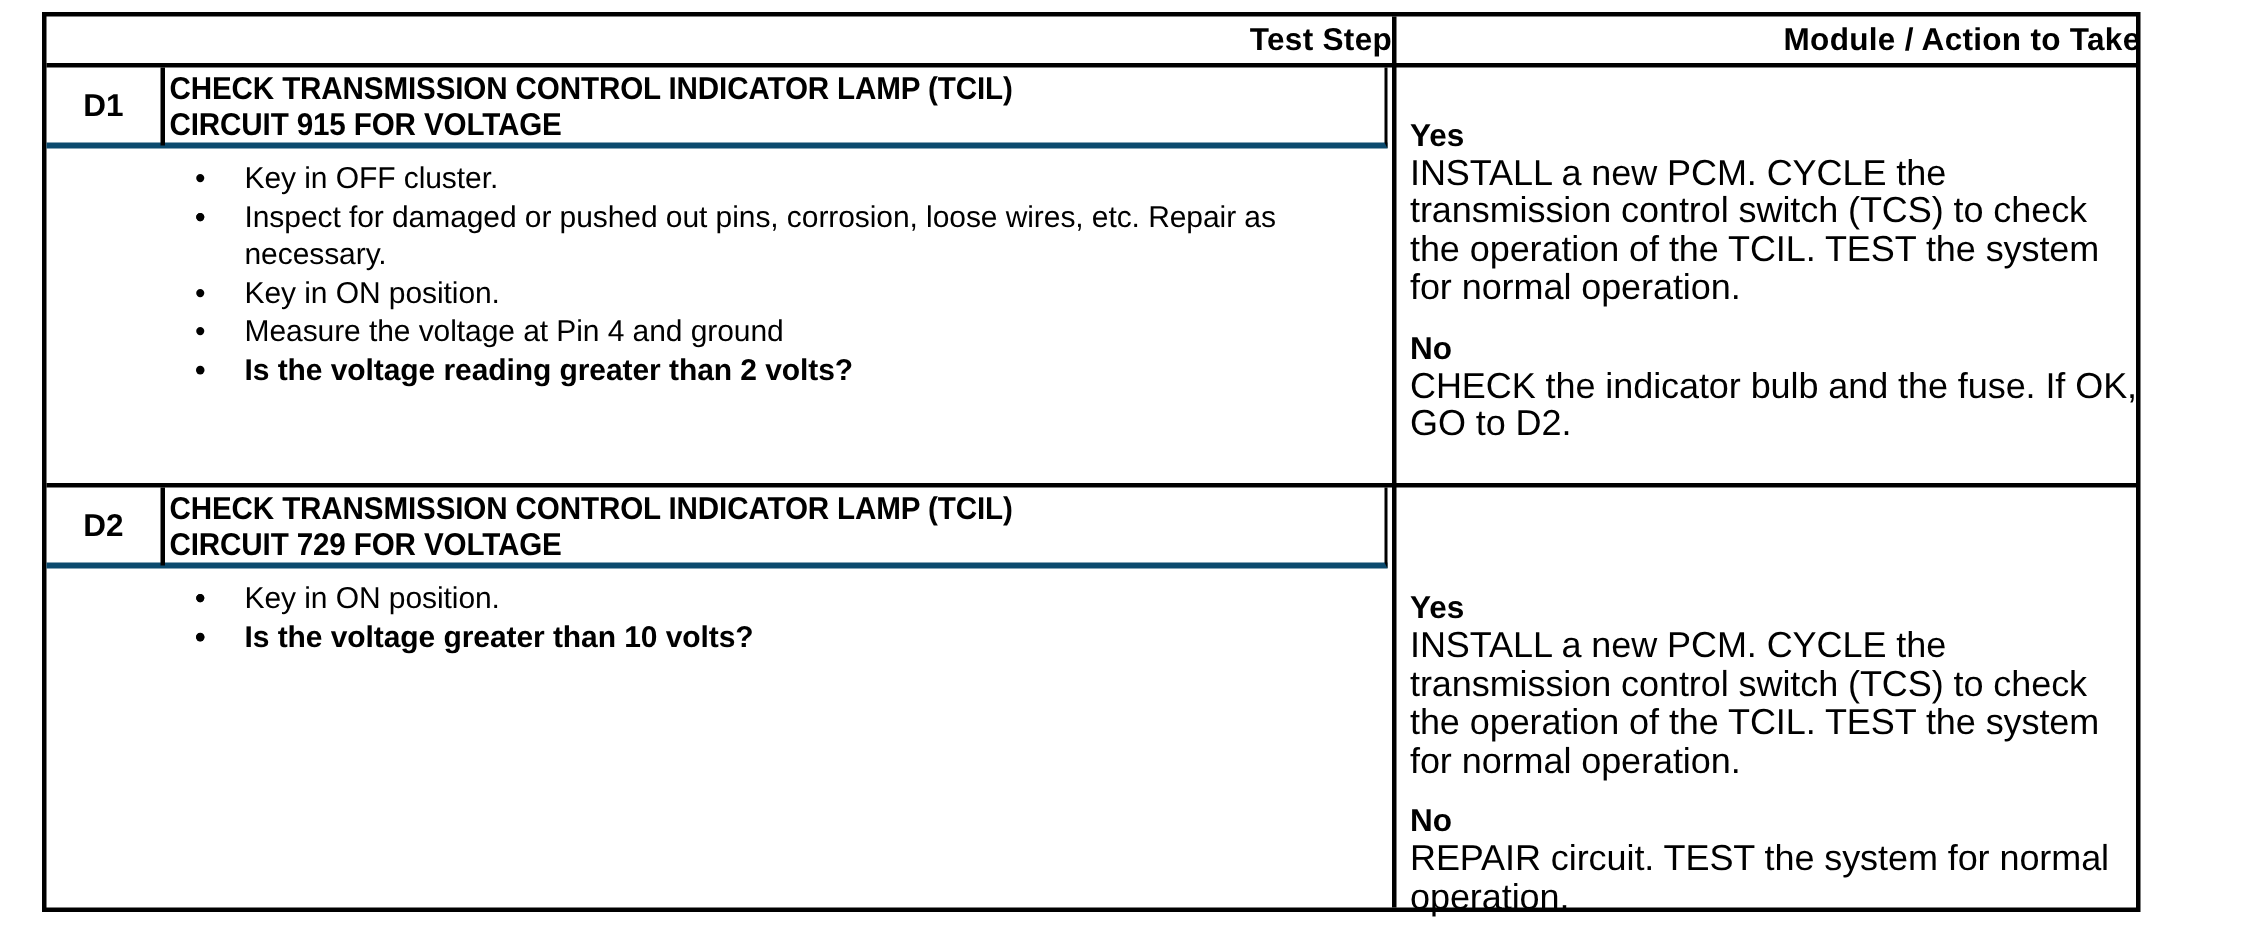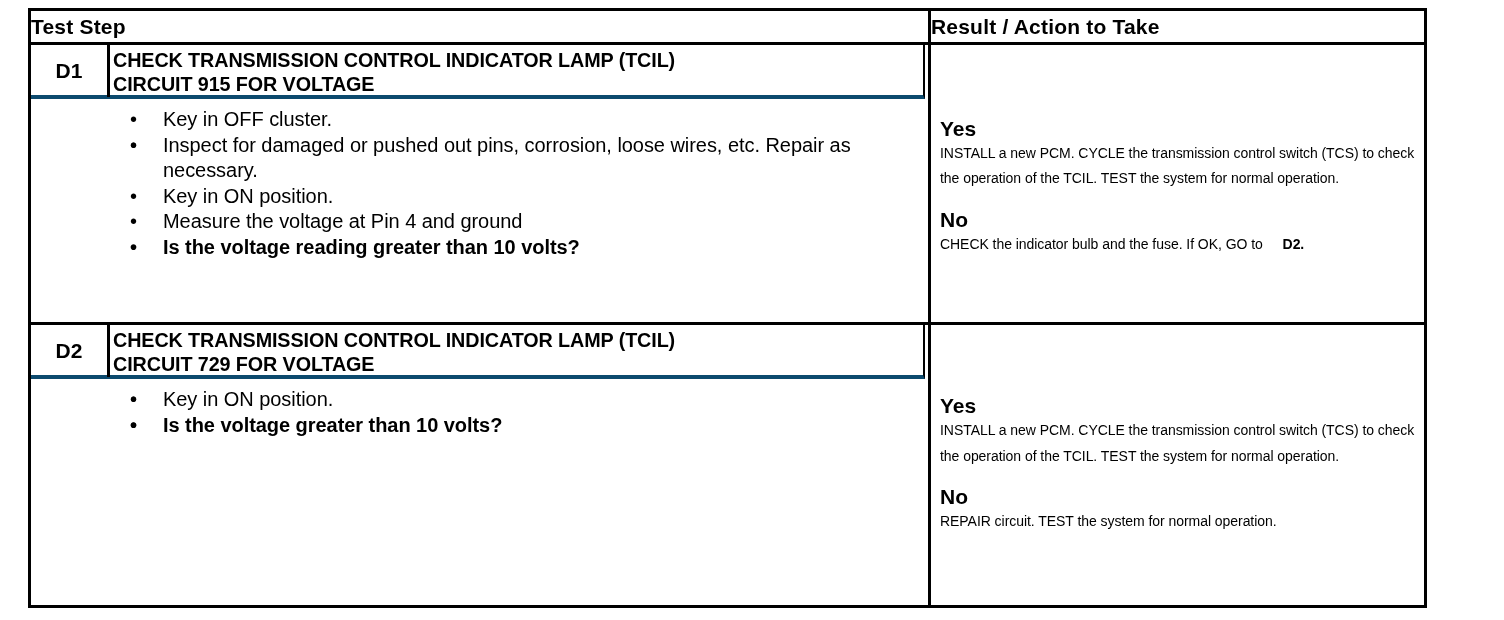--- a/index.html
+++ b/index.html
@@ -54,21 +54,21 @@
     width: 100%;
     height: 34px;       
     box-sizing: border-box;
     border-bottom: 3px solid #000;
   }
   .header-cell {
     position: absolute;
     top: 0;
     height: 37px;
     line-height: 31px;
-    text-align: left;
+    text-align: right;
     font-weight: bold;
     font-size: 21px;
     letter-spacing: 0.2px;
     transform-origin: center center;
   }
   .header-cell.left  { left: 0;     width: 897px; }
   .header-cell.right { left: 900px; width: 496px; }
 
   
   .step-row {
@@ -174,56 +174,56 @@
     padding: 0 2px 0 9px;
   }
   .answer-label {
     font-weight: bold;
     font-size: 21px;
     line-height: 25px;
     margin-top: 0;
   }
   .answer-block + .answer-block { margin-top: 15px; }
   .answer-text {
-    font-size: 14px;
+    font-size: 24px;
     line-height: 25.5px;
     letter-spacing: -0.05px;
     white-space: normal;
   }
-  .answer-text b { font-weight: bold; margin-left: 16px; }
+  .answer-text b { font-weight: normal; }
 </style>
 </head>
 <body>
 
 <div class="page">
 
   <div class="dtable">
 
     <div class="col-divider"></div>
 
     <div class="header-row">
       <div class="header-cell left">Test Step</div>
-      <div class="header-cell right">Result / Action to Take</div>
+      <div class="header-cell right">Module / Action to Take</div>
     </div>
 
     <div class="step-row" id="row-d1">
 
       <div class="teststep-col">
         <div class="title-band">
           <div class="step-id">D1</div>
           <div class="step-title">CHECK TRANSMISSION CONTROL INDICATOR LAMP (TCIL)
 CIRCUIT 915 FOR VOLTAGE</div>
         </div>
         <ul class="bullets" id="bullets-d1">
             <li><span class="bullet-dot">•</span><span>Key in OFF cluster.</span></li>
             <li><span class="bullet-dot">•</span></li>
             <li><span class="bullet-dot">•</span><span>Inspect for damaged or pushed out pins, corrosion, loose wires, etc. Repair as necessary.</span></li>
             <li><span class="bullet-dot">•</span><span>Key in ON position.</span></li>
             <li><span class="bullet-dot">•</span><span>Measure the voltage at Pin 4 and ground</span></li>
-            <li class="bold-q"><span class="bullet-dot">•</span><span>Is the voltage reading greater than 10 volts?</span></li>
+            <li class="bold-q"><span class="bullet-dot">•</span><span>Is the voltage reading greater than 2 volts?</span></li>
           </ul>
       </div>
 
       <div class="result-col">
         <div class="result-inner" id="results-d1">
             <div class="answer-block">
               <div class="answer-label">Yes</div>
               <div class="answer-text"><span>INSTALL a new PCM. CYCLE the transmission control switch (TCS) to check the operation of the TCIL. TEST the system for normal operation.</span></div>
             </div>
             <div class="answer-block">

